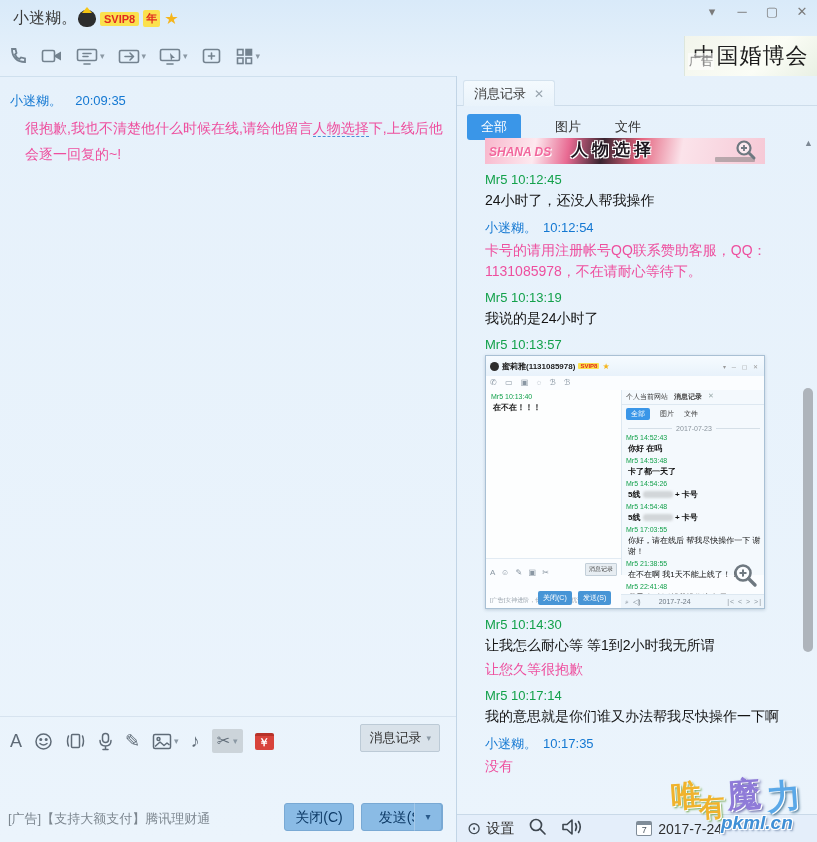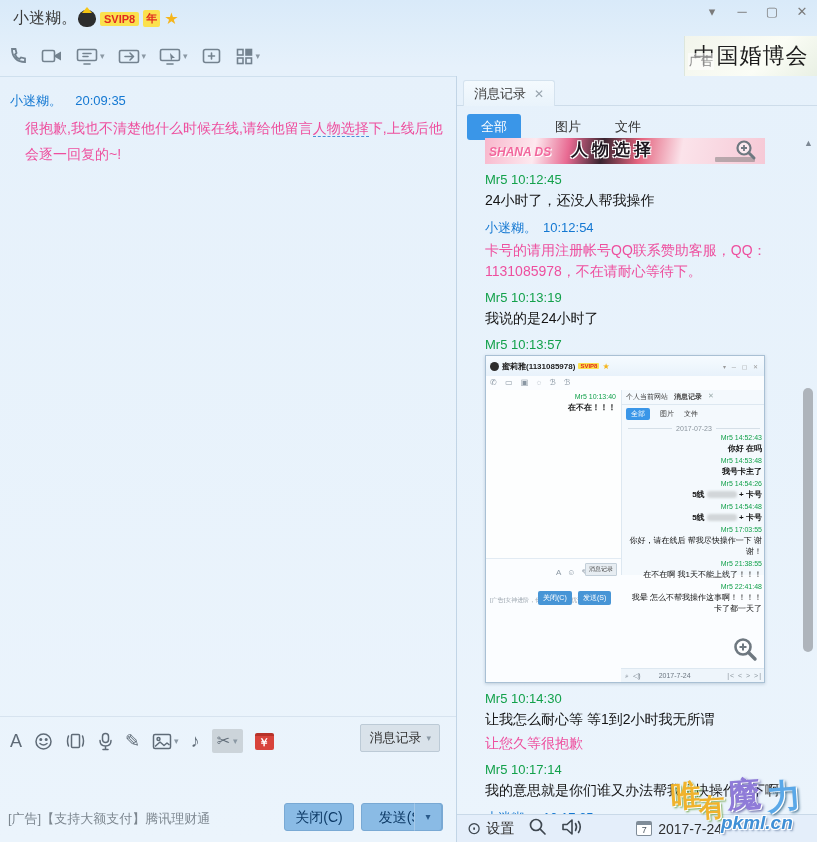--- a/index.html
+++ b/index.html
@@ -67,21 +67,21 @@
   .h-pink { color:#ee4f9e; }
   .time-gap { display:inline-block; width:6px; }
   
   .top-img { margin-left:28px; width:280px; height:26px; position:relative; background:linear-gradient(100deg,#f8b7cc 0%,#fde9ef 18%,#e86a92 30%,#3a2530 42%,#e4647f 55%,#fbe3ea 70%,#f6c9d6 100%); overflow:hidden; cursor:pointer; }
   .ti-l1 { position:absolute; left:4px; top:-7px; color:#f2679d; font-weight:bold; font-style:italic; font-size:13px; text-shadow:1px 1px 0 #fff;margin-top:32px; }
   .ti-l2 { position:absolute; left:4px; top:7px; color:#f2679d; font-weight:bold; font-style:italic; font-size:12px; text-shadow:1px 1px 0 #fff; }
   .ti-center { position:absolute; left:86px; top:0px; color:#201820; font-weight:bold; font-size:17px; letter-spacing:4px; text-shadow:-1px -1px 0 #fff,1px -1px 0 #fff,-1px 1px 0 #fff,1px 1px 0 #fff; }
   .ti-tiny { position:absolute; right:10px; bottom:2px; width:40px; height:5px; background:rgba(120,120,120,.5); border-radius:1px; }
   .mag { position:absolute; cursor:pointer; }
   
-  .shot { margin-left:28px; margin-top:3px; width:280px; height:328px; background:#fbfdff; border:1px solid #a9c0d4; box-shadow:0 1px 3px rgba(60,90,120,.25); position:relative; font-family:"Liberation Sans", sans-serif; cursor:pointer; overflow:hidden;text-align:right; }
+  .shot { margin-left:28px; margin-top:3px; width:280px; height:254px; background:#fbfdff; border:1px solid #a9c0d4; box-shadow:0 1px 3px rgba(60,90,120,.25); position:relative; font-family:"Liberation Sans", sans-serif; cursor:pointer; overflow:hidden; }
   .s-titlebar { position:absolute; left:0; top:0; width:100%; height:20px; background:linear-gradient(#f6fbff,#e8f2fb); display:flex; align-items:center; padding:0 4px; gap:3px; }
   .s-qq { width:9px; height:9px; background:#2d2d2d; border-radius:50%; }
   .s-title { font-size:8px; color:#222; font-weight:bold; }
   .s-badge { background:#fbe14e; color:#e02a1f; font-size:6px; font-weight:bold; padding:0 2px; border-radius:1px; }
   .s-star { color:#f5b51c; font-size:8px; }
   .s-ctrl { margin-left:auto; color:#9a9a9a; font-size:6px; letter-spacing:2px; }
   .s-toolbar { position:absolute; left:4px; top:22px; color:#8a97a3; font-size:8px; letter-spacing:3px; }
   .s-left { position:absolute; left:0; top:34px; width:135px; height:168px; background:#fdfefe; padding:3px 5px; }
   .s-time { font-size:7px; }
   .s-msg { font-size:8px; color:#111; margin:2px 0 3px 2px; }
@@ -328,21 +328,21 @@
         <div class="s-filter">
           <span class="s-chip">全部</span>
           <span class="s-fitem">图片</span>
           <span class="s-fitem">文件</span>
         </div>
         <div class="s-date">2017-07-23</div>
         <div class="s-list">
           <div class="s-time sender-green">Mr5 14:52:43</div>
           <div class="s-msg" style="font-weight:bold">你好 在吗</div>
           <div class="s-time sender-green">Mr5 14:53:48</div>
-          <div class="s-msg" style="font-weight:bold">我号卡主了</div>
+          <div class="s-msg" style="font-weight:bold">卡了都一天了</div>
           <div class="s-time sender-green">Mr5 14:54:26</div>
           <div class="s-msg" style="font-weight:bold"><span>5线</span> <span class="s-blur"></span> <span>+ 卡号</span></div>
           <div class="s-time sender-green">Mr5 14:54:48</div>
           <div class="s-msg" style="font-weight:bold"><span>5线</span> <span class="s-blur"></span> <span>+ 卡号</span></div>
           <div class="s-time sender-green">Mr5 17:03:55</div>
           <div class="s-msg">你好，请在线后 帮我尽快操作一下 谢谢！</div>
           <div class="s-time sender-green">Mr5 21:38:55</div>
           <div class="s-msg">在不在啊 我1天不能上线了！！！</div>
           <div class="s-time sender-green">Mr5 22:41:48</div>
           <div class="s-msg">我晕 怎么不帮我操作这事啊！！！！卡了都一天了</div>

